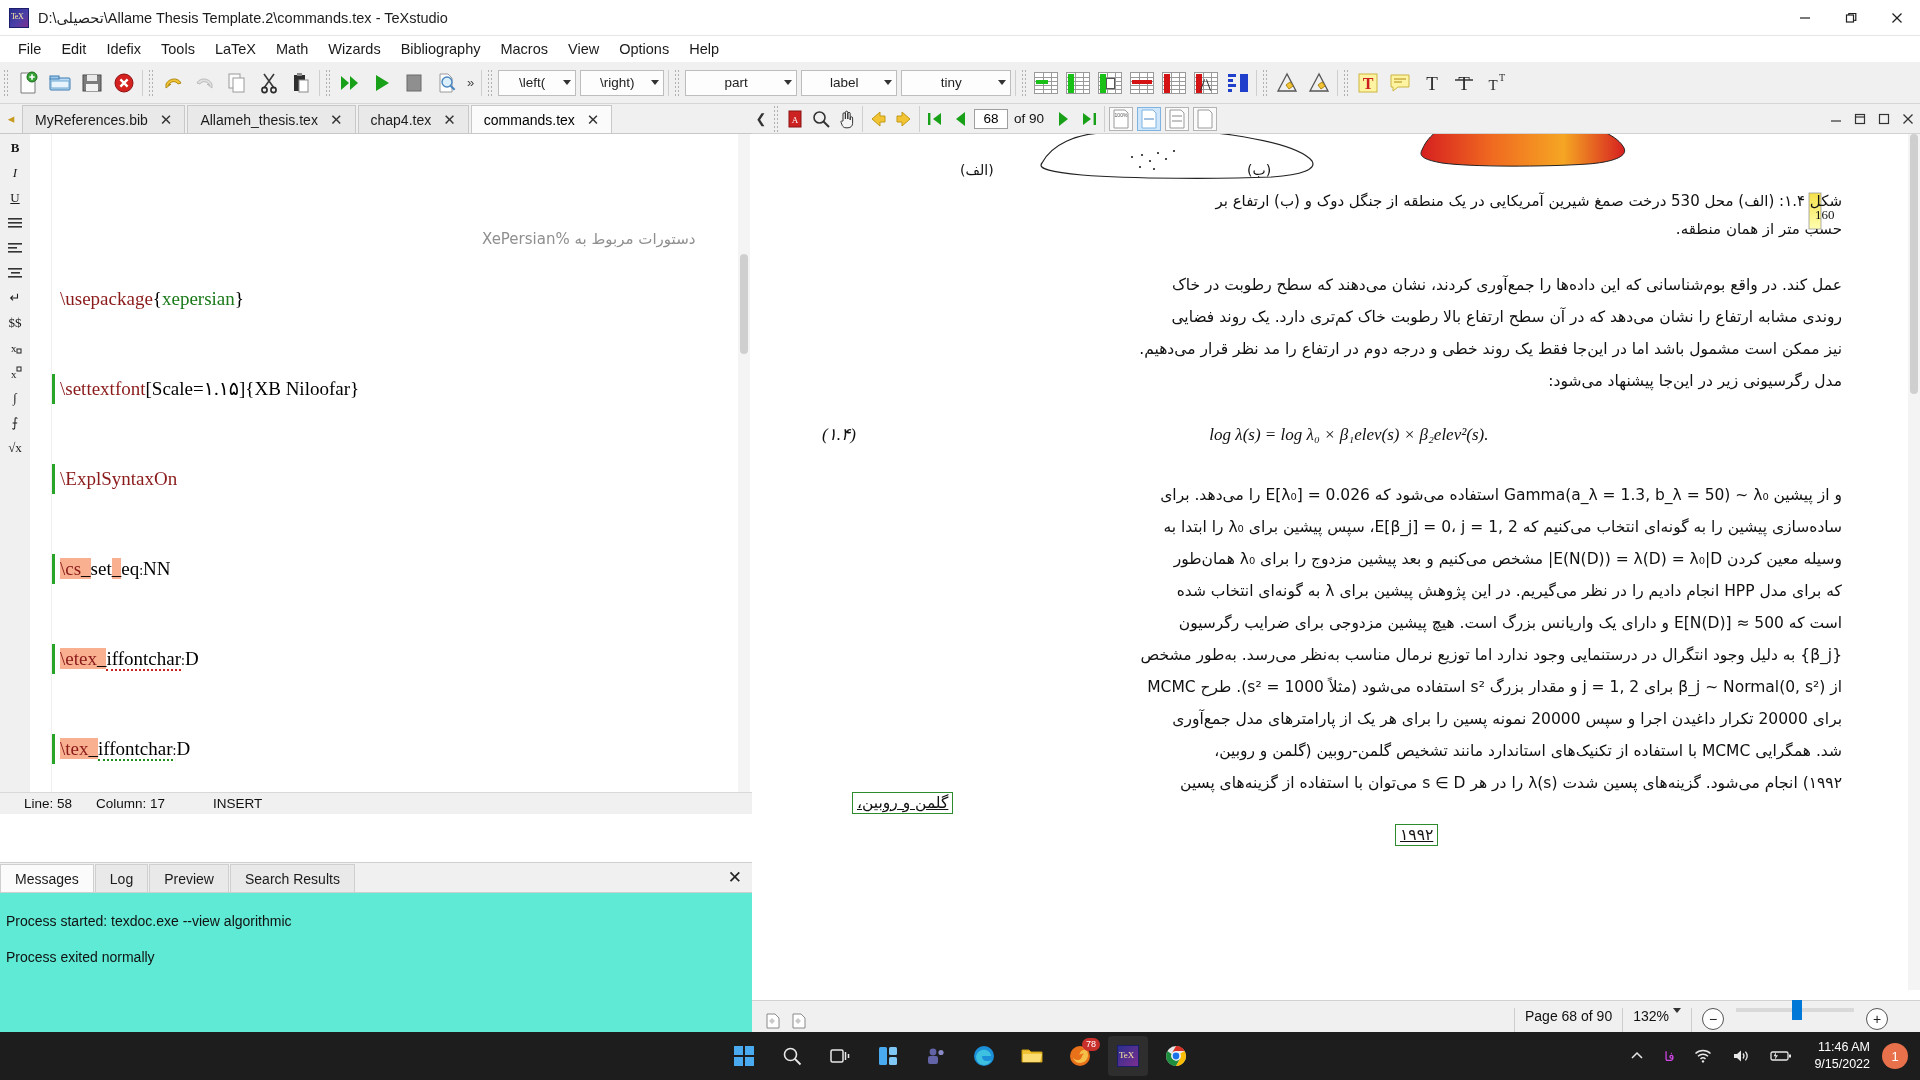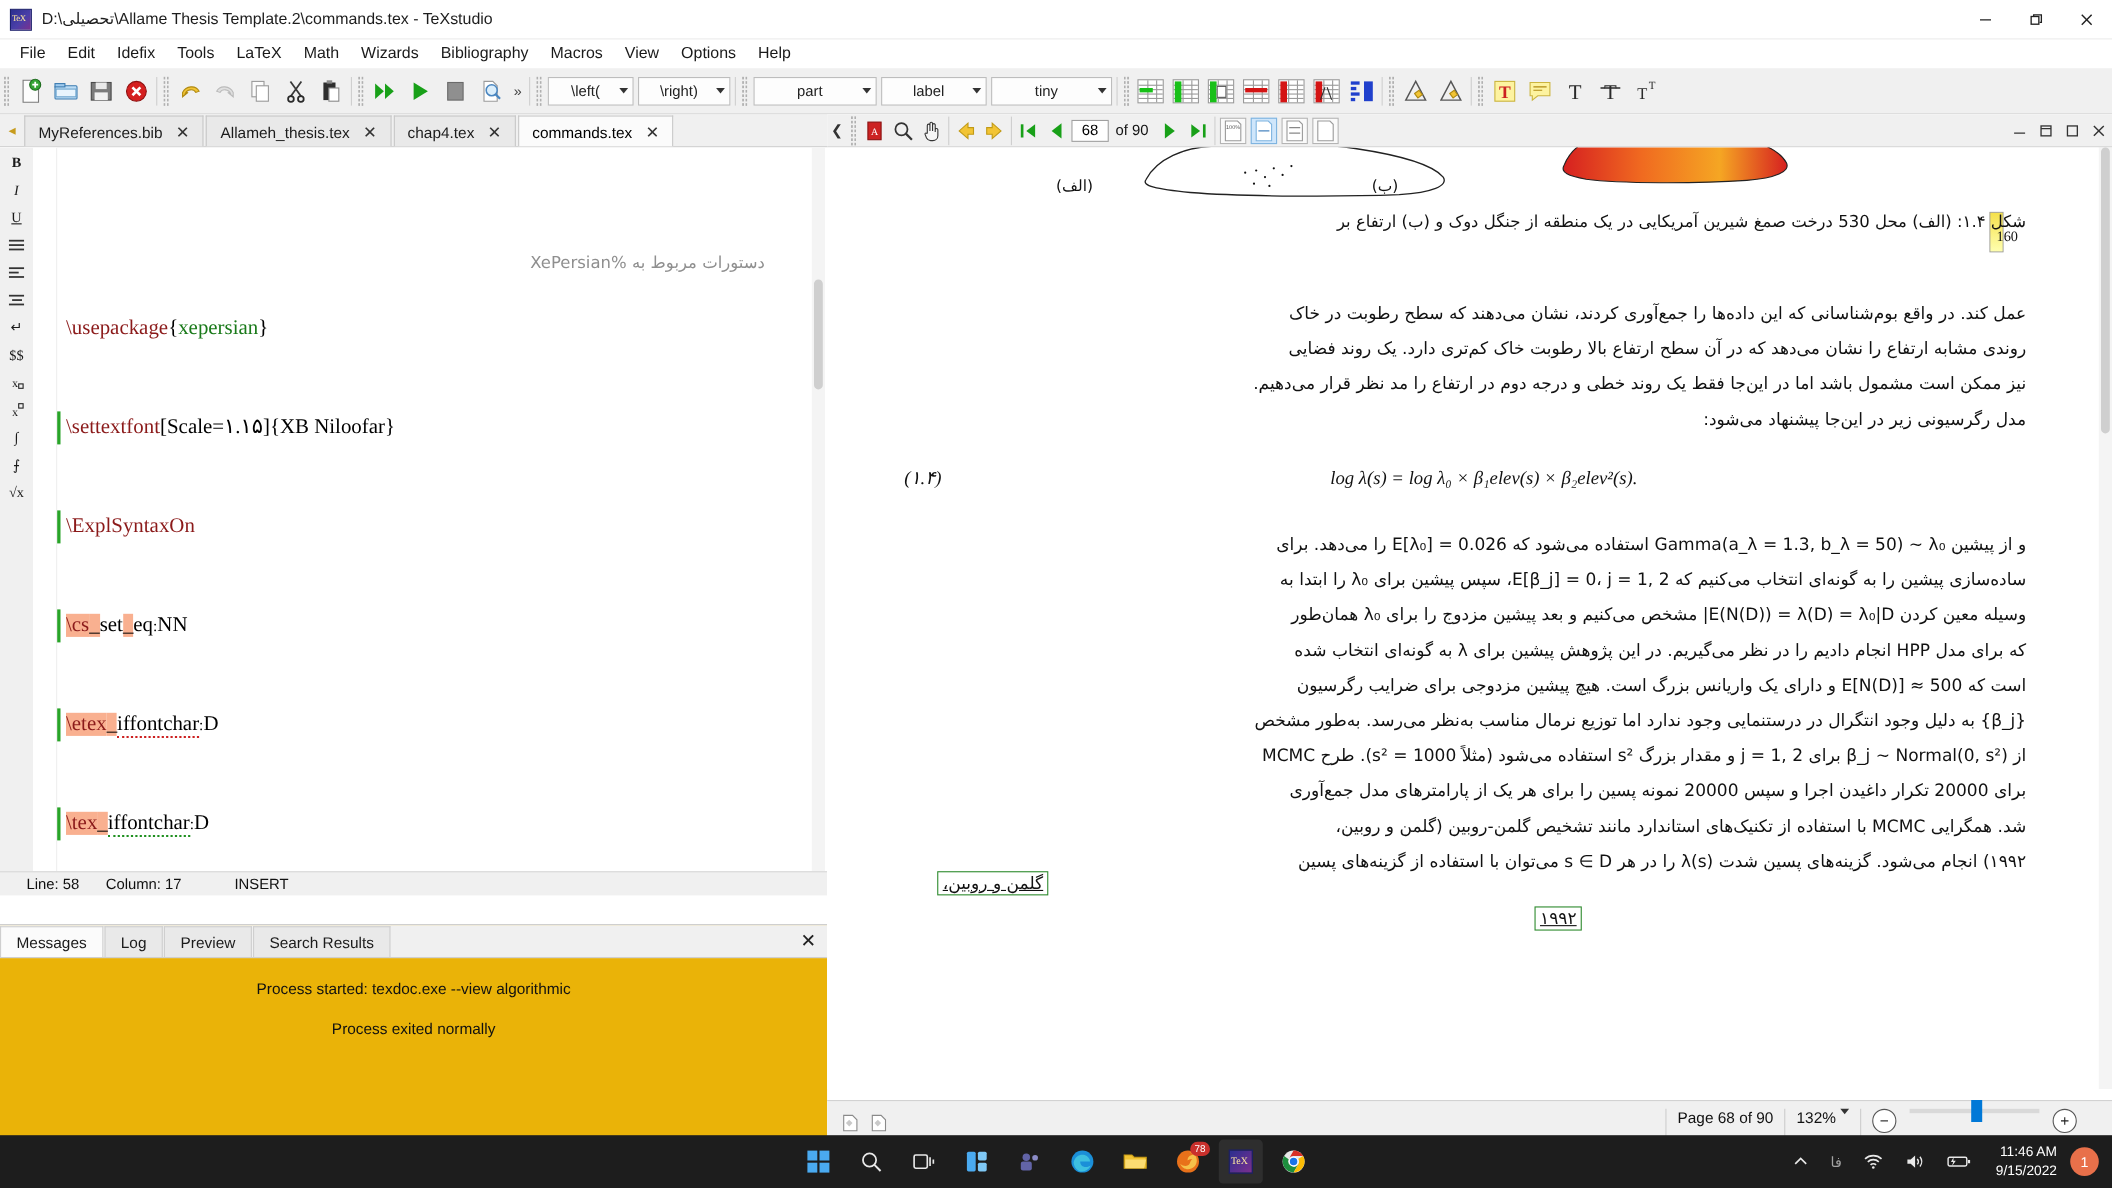--- a/index.html
+++ b/index.html
@@ -139,22 +139,22 @@
   
   .statusline {
     position: absolute; top: 792px; left: 0; width: 752px; height: 22px;
     background: #f0f0f0; border-top: 1px solid #d8d8d8;
     display: flex; align-items: center; font-size: 13.5px; color: #101010;
   }
   .statusline span { margin-left: 24px; }
 
   
   .panel {
-    position: absolute; top: 840px; left: 0; width: 752px; height: 216px;
-    background: #eab308; border-top: 1px solid #cfcfcf; text-align: center;
+    position: absolute; top: 862px; left: 0; width: 752px; height: 216px;
+    background: #5eead4; border-top: 1px solid #cfcfcf;
   }
   .panel-tabs { height: 30px; background: #f0f0f0; display: flex; align-items: flex-end;
                 border-bottom: 1px solid #cfcfcf; position: relative; }
   .ptab { height: 28px; display: flex; align-items: center; padding: 0 14px;
           font-size: 14px; color: #1b1b1b; background: #e9e9e9;
           border: 1px solid #cfcfcf; border-bottom: none; margin-right: 1px; }
   .ptab.active { background: #fbfbfb; }
   .panel-close { position: absolute; right: 10px; top: 4px; font-size: 17px; color: #222; }
   .panel-body { padding: 10px 6px; font-size: 14px; color: #111; line-height: 36px; }
 
@@ -213,21 +213,21 @@
   .taskbar {
     position: absolute; bottom: 0; left: 0; width: 1920px; height: 48px;
     background: #1d1d1d; display: flex; align-items: center;
   }
   .tb-center { position: absolute; left: 50%; transform: translateX(-50%);
                display: flex; align-items: center; gap: 8px; }
   .tkicon { width: 40px; height: 40px; display: flex; align-items: center;
             justify-content: center; position: relative; border-radius: 4px; }
   .tray { position: absolute; right: 0; display: flex; align-items: center;
           height: 48px; padding-right: 12px; color: #fff; }
-  .tray-item { padding: 0 10px; font-size: 13px; color: #a3a3a3;
+  .tray-item { padding: 0 10px; font-size: 13px; color: #d946ef;
                display: flex; align-items: center; justify-content: center; height: 48px; }
   .clock { text-align: right; font-size: 12.5px; line-height: 17px; color: #fff; padding: 0 12px; }
   .notif { width: 26px; height: 26px; border-radius: 50%; background: #e8704a;
            color: #fff; font-size: 13px; display: flex; align-items: center;
            justify-content: center; }
 
   .activate-wm {
     position: absolute; left: 1268px; top: 744px; width: 380px;
     font-family: "Liberation Sans", sans-serif; color: #d7d7d7;
     pointer-events: none;
@@ -793,20 +793,21 @@
     <div style="position:absolute; left:1055px; top:55px; width:110px; height:60px;">
       <svg width="110" height="60" viewBox="0 0 110 60">
         <rect x="2" y="4" width="12" height="36" fill="url(#cbgrad)" stroke="#999" stroke-width="0.8"></rect>
       </svg>
       <div style="position:absolute;left:8px;top:18px;font-family:'Liberation Serif',serif;font-size:13px;color:#111">160</div>
     </div>
     <div style="position:absolute; left:208px; top:28px; font-family:'DejaVu Sans',sans-serif; font-size:14px; color:#111;">(الف)</div>
     <div style="position:absolute; left:495px; top:28px; font-family:'DejaVu Sans',sans-serif; font-size:14px; color:#111;">(ب)</div>
 
     <div class="pdf-caption" style="position:absolute; left:70px; top:52px; width:1020px; text-align:right;">شکل ۱.۴:   (الف) محل 530 درخت صمغ شیرین آمریکایی در یک منطقه از جنگل دوک و (ب) ارتفاع بر</div>
+    <div class="pdf-caption" style="position:absolute; left:70px; top:80px; width:1020px; text-align:right;">حسب متر از همان منطقه.</div>
 
     <div style="position:absolute; left:70px; top:135px; width:1020px;">
       <div class="rtl-par">عمل کند. در واقع بوم‌شناسانی که این داده‌ها را جمع‌آوری کردند، نشان می‌دهند که سطح رطوبت در خاک</div>
       <div class="rtl-par">روندی مشابه ارتفاع را نشان می‌دهد که در آن سطح ارتفاع بالا رطوبت خاک کم‌تری دارد. یک روند فضایی</div>
       <div class="rtl-par">نیز ممکن است مشمول باشد اما در این‌جا فقط یک روند خطی و درجه دوم در ارتفاع را مد نظر قرار می‌دهیم.</div>
       <div class="rtl-par">مدل رگرسیونی زیر در این‌جا پیشنهاد می‌شود:</div>
     </div>
 
     <div style="position:absolute; left:70px; top:290px; width:1020px; display:flex; align-items:center;">
       <span class="math" style="font-family:'Liberation Serif',serif; font-size:17px;">(۱.۴)</span>

